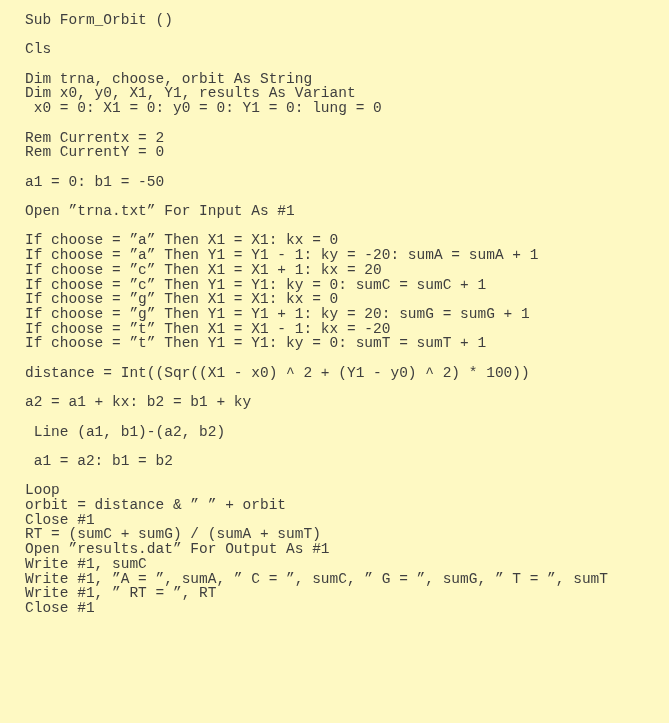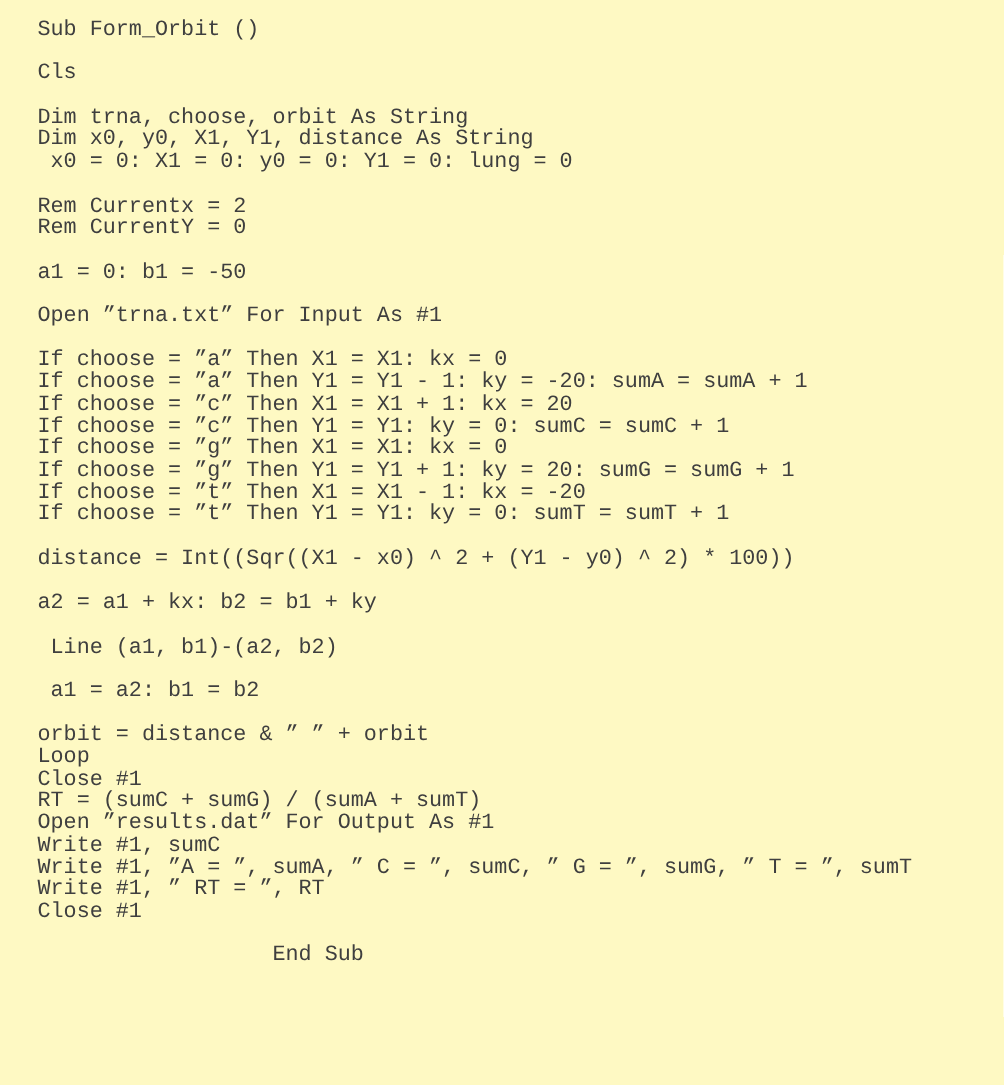--- a/index.html
+++ b/index.html
@@ -28,21 +28,21 @@
 </style>
 </head>
 <body>
 
 <div class="page">
   <div class="code-line">Sub Form_Orbit ()</div>
   <div class="code-line"></div>
   <div class="code-line">Cls</div>
   <div class="code-line"></div>
   <div class="code-line">Dim trna, choose, orbit As String</div>
-  <div class="code-line">Dim x0, y0, X1, Y1, distance As String</div>
+  <div class="code-line">Dim x0, y0, X1, Y1, results As Variant</div>
   <div class="code-line"> x0 = 0: X1 = 0: y0 = 0: Y1 = 0: lung = 0</div>
   <div class="code-line"></div>
   <div class="code-line">Rem Currentx = 2</div>
   <div class="code-line">Rem CurrentY = 0</div>
   <div class="code-line"></div>
   <div class="code-line">a1 = 0: b1 = -50</div>
   <div class="code-line"></div>
   <div class="code-line">Open ”trna.txt” For Input As #1</div>
   <div class="code-line"></div>
   <div class="code-line">If choose = ”a” Then X1 = X1: kx = 0</div>
@@ -55,24 +55,23 @@
   <div class="code-line">If choose = ”t” Then Y1 = Y1: ky = 0: sumT = sumT + 1</div>
   <div class="code-line"></div>
   <div class="code-line">distance = Int((Sqr((X1 - x0) ^ 2 + (Y1 - y0) ^ 2) * 100))</div>
   <div class="code-line"></div>
   <div class="code-line">a2 = a1 + kx: b2 = b1 + ky</div>
   <div class="code-line"></div>
   <div class="code-line"> Line (a1, b1)-(a2, b2)</div>
   <div class="code-line"></div>
   <div class="code-line"> a1 = a2: b1 = b2</div>
   <div class="code-line"></div>
+  <div class="code-line">Loop</div>
   <div class="code-line">orbit = distance &amp; ” ” + orbit</div>
-  <div class="code-line">Loop</div>
   <div class="code-line">Close #1</div>
   <div class="code-line">RT = (sumC + sumG) / (sumA + sumT)</div>
   <div class="code-line">Open ”results.dat” For Output As #1</div>
   <div class="code-line">Write #1, sumC</div>
   <div class="code-line">Write #1, ”A = ”, sumA, ” C = ”, sumC, ” G = ”, sumG, ” T = ”, sumT</div>
   <div class="code-line">Write #1, ” RT = ”, RT</div>
   <div class="code-line">Close #1</div>
   <div class="code-line"></div>
-  <div class="code-line">                  End Sub</div>
 </div>
 
 </body></html>

